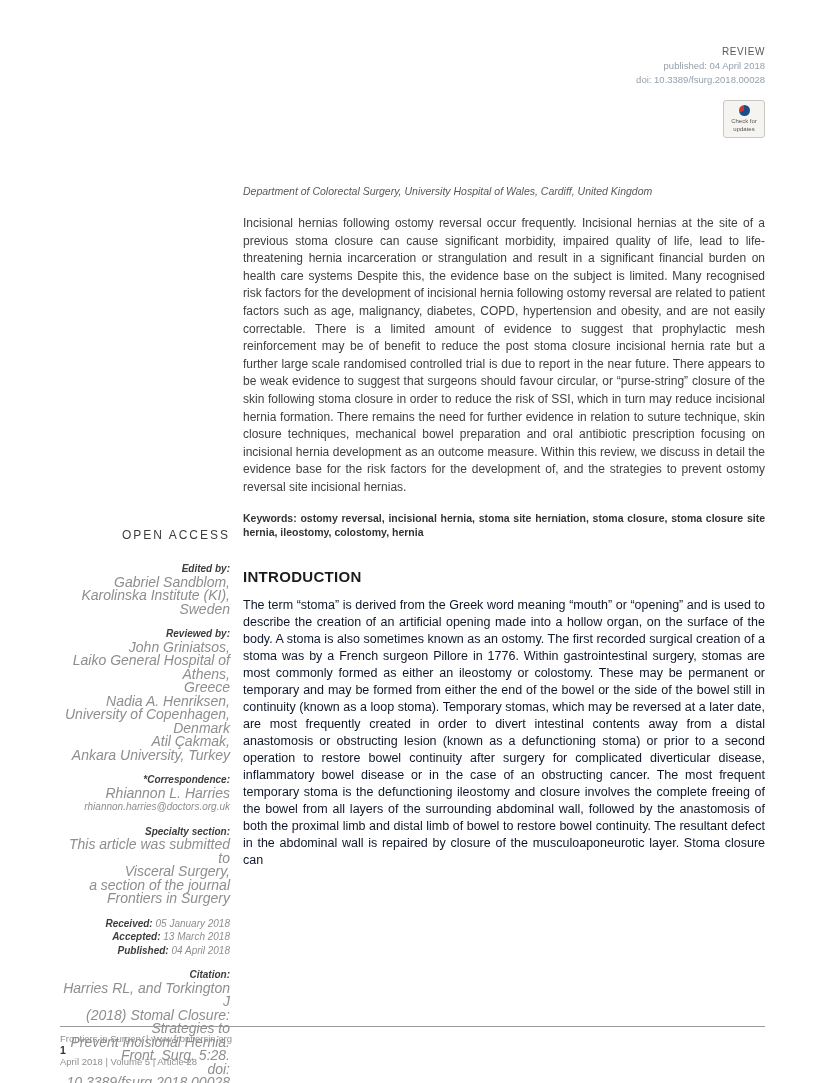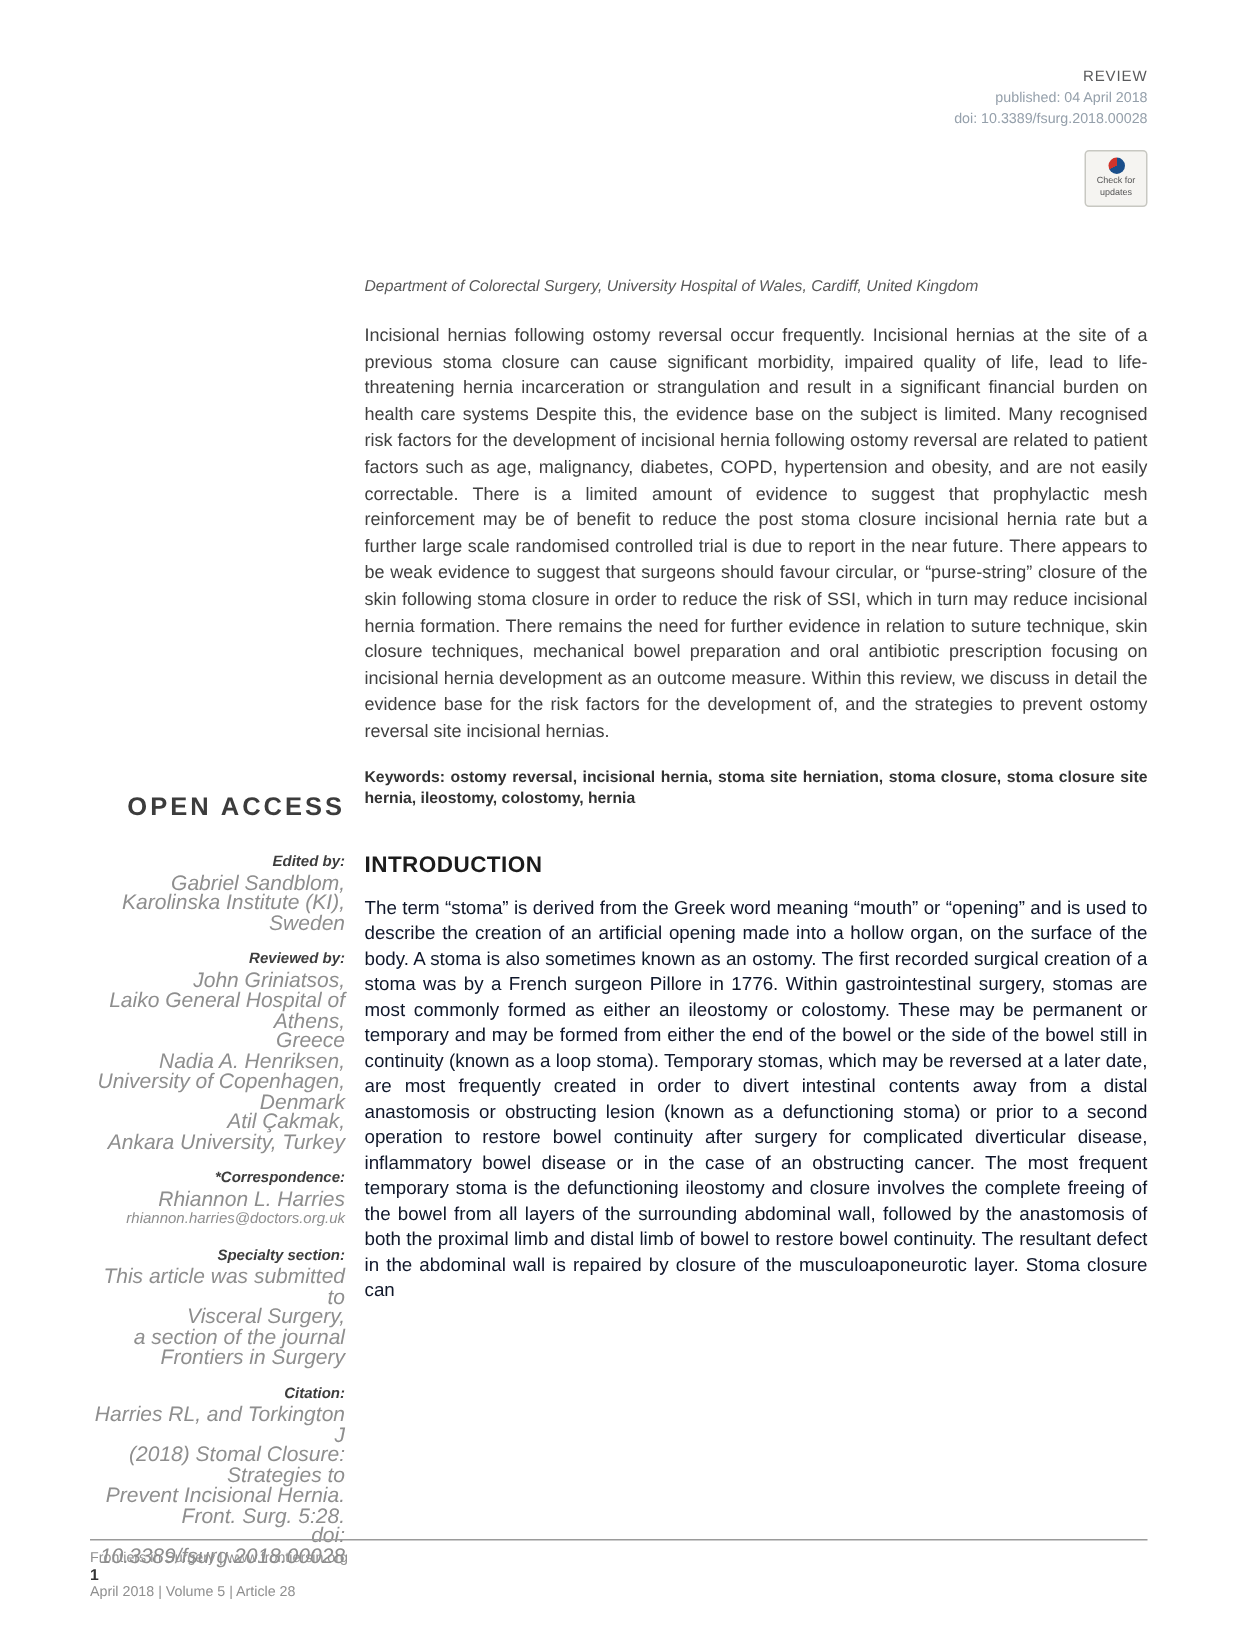--- a/index.html
+++ b/index.html
@@ -18,21 +18,21 @@
   .article-type { font-size:10px; font-weight:normal; color:#58595b; letter-spacing:0.6px; }
   .pub-date, .doi-link { font-size:9.5px; color:#95a0ab; margin-top:3px; }
   .doi-link { cursor:pointer; }
 
   .check-badge { position:absolute; left:723px; top:100px; width:42px; height:38px; background:#f5f4f1; border:1px solid #c8c8c2; border-radius:3px; display:flex; flex-direction:column; align-items:center; justify-content:center; gap:2px; cursor:pointer; }
   .crossmark-icon { width:11px; height:11px; border-radius:50%; background:conic-gradient(#1a4f8b 0 68%, #d0342c 68% 100%); }
   .check-text { font-size:6px; color:#555; text-align:center; line-height:1.25; width:36px; }
 
   
   .sidebar { position:absolute; left:60px; top:528px; width:170px; text-align:right; }
-  .open-access { font-size:17px; letter-spacing:2px; color:#3c3c3c; margin-bottom:20px;font-weight:bold; }
+  .open-access { font-size:12px; letter-spacing:2px; color:#3c3c3c; margin-bottom:20px; }
   .side-block { margin-bottom:11px; font-style:italic; }
   .side-label { font-size:10px; font-weight:bold; color:#3d3d3d; line-height:13.5px; }
   .side-text { font-size:14px; color:#8e8e8e; line-height:13.5px; white-space:pre-line; }
   .side-email { font-size:10px; color:#8e8e8e; line-height:13.5px; cursor:pointer; }
   .date-row { font-size:10px; line-height:13.5px; font-style:italic; }
   .date-label { font-weight:bold; color:#3d3d3d; }
   .date-value { color:#8e8e8e; }
 
   
   .main-col { position:absolute; left:243px; top:175px; width:522px; height:848px; overflow:hidden; }
@@ -93,20 +93,25 @@
     </div>
 
     <div class="side-block">
       <div class="side-label">Specialty section:</div>
       <div class="side-text">This article was submitted to
 Visceral Surgery,
 a section of the journal
 Frontiers in Surgery</div>
     </div>
 
+    <div class="side-block">
+      <div class="date-row"><span class="date-label">Received:</span> <span class="date-value">05 January 2018</span></div>
+      <div class="date-row"><span class="date-label">Accepted:</span> <span class="date-value">13 March 2018</span></div>
+      <div class="date-row"><span class="date-label">Published:</span> <span class="date-value">04 April 2018</span></div>
+    </div>
 
     <div class="side-block">
       <div class="side-label">Citation:</div>
       <div class="side-text">Harries RL, and Torkington J
 (2018) Stomal Closure: Strategies to
 Prevent Incisional Hernia.
 Front. Surg. 5:28.
 doi: 10.3389/fsurg.2018.00028</div>
     </div>
   </aside>

